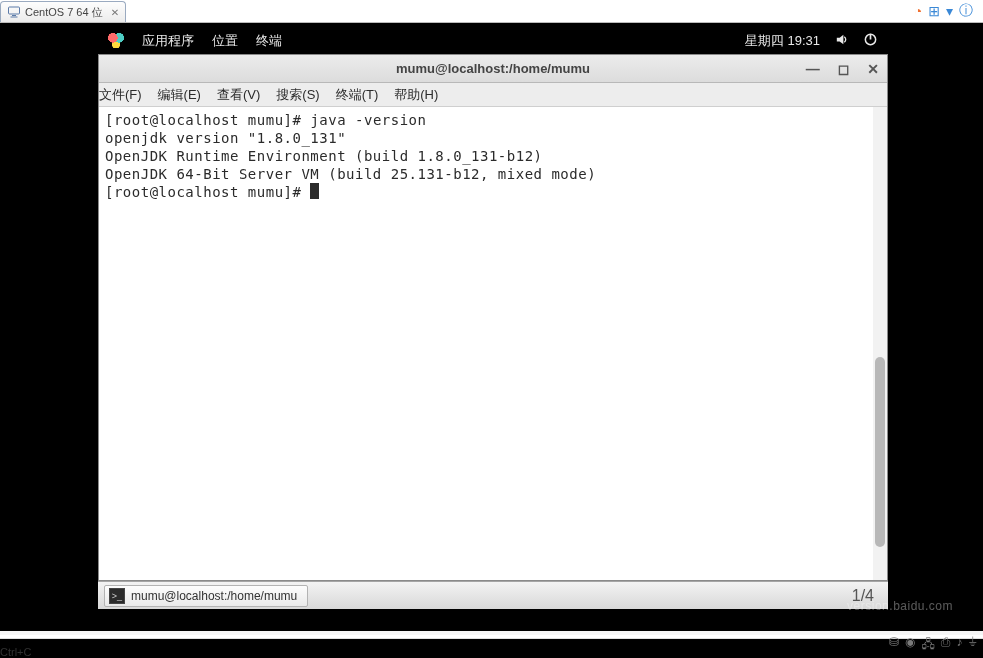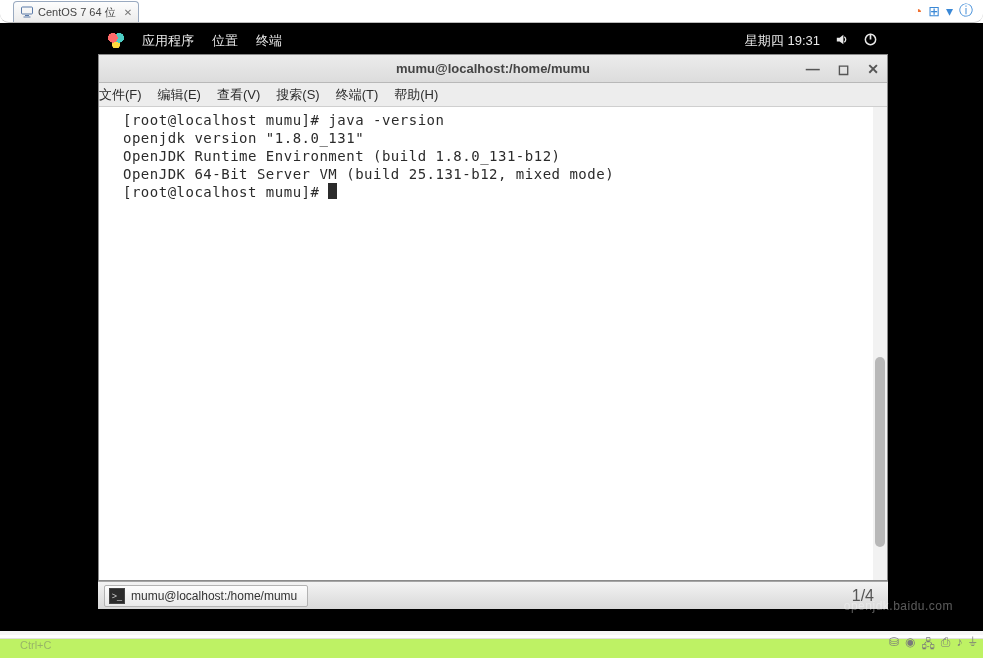--- a/index.html
+++ b/index.html
@@ -10,23 +10,22 @@
     height: 658px;
     overflow: hidden;
     position: relative;
   }
   .vm-tab-bar {
     height: 23px;
     background: #ffffff;
     border-bottom: 1px solid #bcbcbc;
     display: flex;
     align-items: flex-end;
-    padding-left: 13px;
-    position: relative;
-    border-radius: 9px;
+    padding-left: 0;
+    position: relative;
   }
   .vm-tab {
     display: flex;
     align-items: center;
     gap: 4px;
     height: 21px;
     padding: 0 6px;
     font-size: 11px;
     color: #444;
     background: linear-gradient(#fdfdfd,#ececec);
@@ -128,21 +127,21 @@
   }
   .term-menubar span { cursor: pointer; }
   .term-body {
     position: relative;
     background: #ffffff;
     height: 473px;
     font-family: "DejaVu Sans Mono","Courier New",monospace;
     font-size: 14px;
     line-height: 18px;
     color: #2b2b2b;
-    padding: 4px 24px;
+    padding: 4px 6px;
     white-space: pre;
     letter-spacing: 0.5px;
   }
   .term-cursor {
     display: inline-block;
     width: 9px;
     height: 16px;
     background: #2b2b2b;
     vertical-align: -2px;
   }
@@ -225,24 +224,24 @@
     height: 4px;
     background: #f6f6f6;
   }
   .bottom-snip {
     position: absolute;
     bottom: 0;
     left: 0;
     height: 20px;
     font-size: 11px;
     color: #6b6b6b;
-    padding-left: 20px;
-    display: flex;
-    align-items: flex-start;
-    background: #bef264;
+    padding-left: 0;
+    display: flex;
+    align-items: flex-end;
+    background: #000000;
     width: 100%;
     border-top: 1px solid #e0e0e0;
   }
   .bottom-tray {
     position: absolute;
     right: 6px;
     bottom: 2px;
     display: flex;
     gap: 6px;
   }
@@ -331,21 +330,21 @@
       <div class="taskbar-btn">
         <span class="ticon">&gt;_</span>
         <span>mumu@localhost:/home/mumu</span>
       </div>
       <div class="pager">1/4</div>
     </div>
 
   </div>
 
   <div class="watermark">
-    <span class="sub">openjdk.baidu.com</span>
+    <span class="sub">version.baidu.com</span>
   </div>
 </div>
 
 <div class="statusbar"></div>
 
 <div class="bottom-snip">
   <span style="opacity:.45">Ctrl+C</span>
   <div class="bottom-tray">
     <span>⛁</span>
     <span>◉</span>

